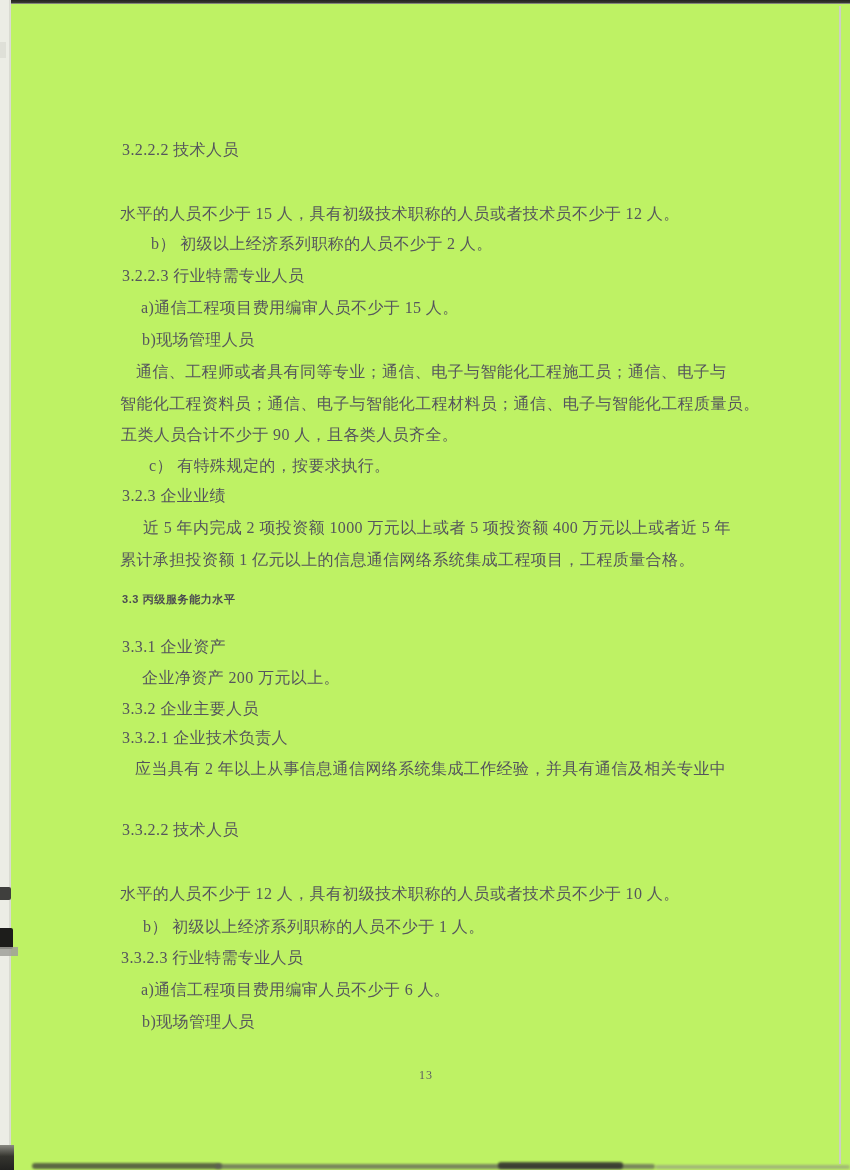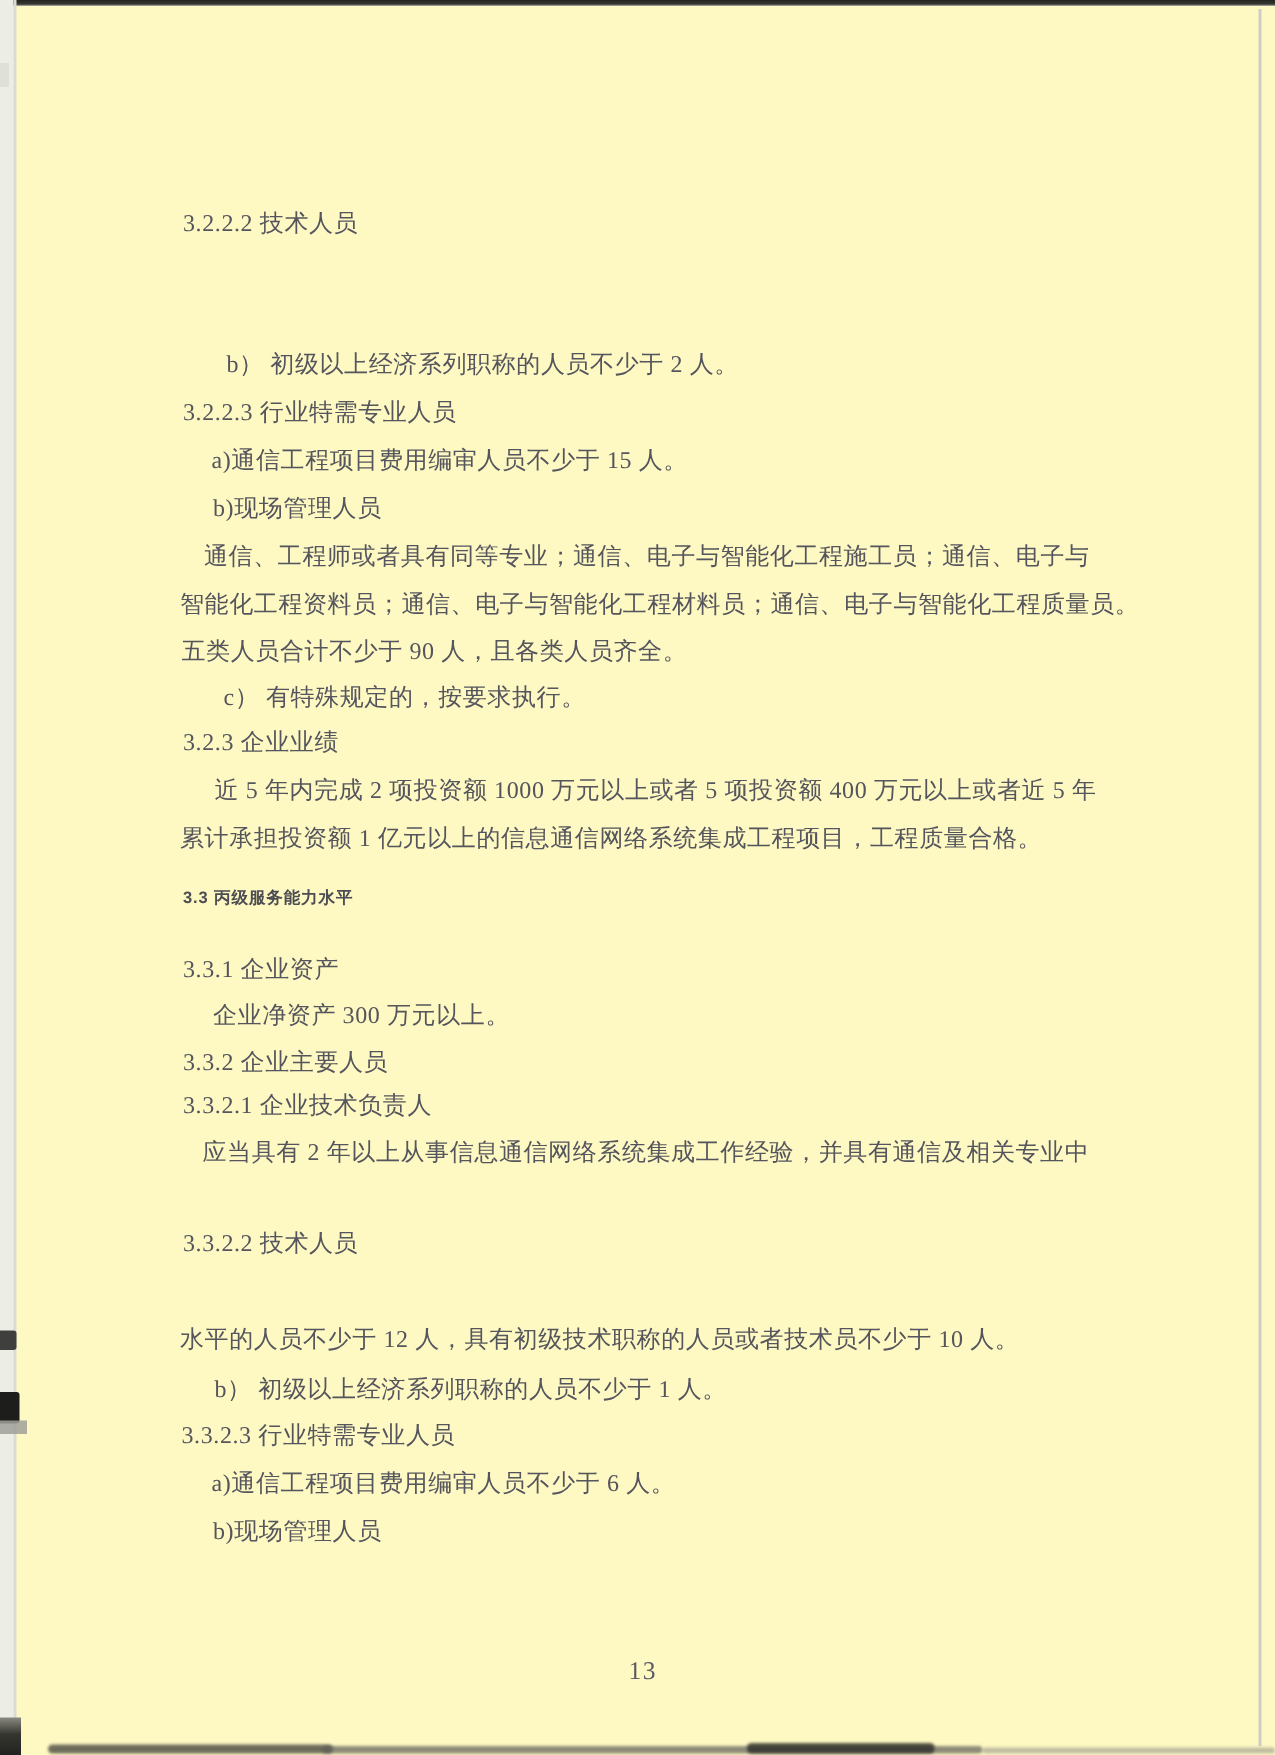--- a/index.html
+++ b/index.html
@@ -5,21 +5,21 @@
   html,body{margin:0;padding:0;}
   body{
     width:850px;height:1170px;
     background:#ffffff;
     font-family:"Liberation Serif","DejaVu Serif",serif;
     overflow:hidden;
   }
   .scan-page{
     position:relative;
     width:850px;height:1170px;
-    background:#fef9c3;
+    background:#bef264;
   }
   
   .top-edge{
     position:absolute;left:0;top:0;width:850px;height:4px;
     background:linear-gradient(to bottom,#23231f 0%,#3a3a34 70%,#b9b9b0 100%);
   }
   .left-strip{
     position:absolute;left:0;top:0;width:9px;height:1170px;
     background:#ecede5;
   }
@@ -82,21 +82,21 @@
   }
   .ln.h-bold{
     font-family:"Liberation Sans","DejaVu Sans",sans-serif;
     font-weight:700;
     font-size:11px;
     color:#4c4c52;
     letter-spacing:0.6px;
   }
   .page-number{
     position:absolute;left:419px;top:1068px;
-    font-size:17px;color:#5b5b64;letter-spacing:1px;margin-top:36px;
+    font-size:12px;color:#5b5b64;letter-spacing:1px;
   }
 </style>
 </head>
 <body>
 
 <div class="scan-page">
 
   <div class="top-edge"></div>
   <div class="left-strip"></div>
   <div class="left-strip-line"></div>
@@ -105,34 +105,35 @@
   <div class="left-mark-1"></div>
   <div class="left-mark-2"></div>
   <div class="left-mark-2-tail"></div>
   <div class="bottom-corner-block"></div>
   <div class="bottom-smudge-left"></div>
   <div class="bottom-smudge-mid"></div>
   <div class="bottom-smudge-dark"></div>
   <div class="bottom-smudge-right"></div>
 
   <div class="ln" style="top:140px;left:122px">3.2.2.2 技术人员</div>
+  <div class="ln" style="top:204px;left:120px">水平的人员不少于 15 人，具有初级技术职称的人员或者技术员不少于 12 人。</div>
   <div class="ln" style="top:234px;left:151px">b） 初级以上经济系列职称的人员不少于 2 人。</div>
   <div class="ln" style="top:266px;left:122px">3.2.2.3 行业特需专业人员</div>
   <div class="ln" style="top:298px;left:141px">a)通信工程项目费用编审人员不少于 15 人。</div>
   <div class="ln" style="top:330px;left:142px">b)现场管理人员</div>
   <div class="ln" style="top:362px;left:136px">通信、工程师或者具有同等专业；通信、电子与智能化工程施工员；通信、电子与</div>
   <div class="ln" style="top:394px;left:120px">智能化工程资料员；通信、电子与智能化工程材料员；通信、电子与智能化工程质量员。</div>
   <div class="ln" style="top:425px;left:121px">五类人员合计不少于 90 人，且各类人员齐全。</div>
   <div class="ln" style="top:456px;left:149px">c） 有特殊规定的，按要求执行。</div>
   <div class="ln" style="top:486px;left:122px">3.2.3 企业业绩</div>
   <div class="ln" style="top:518px;left:143px">近 5 年内完成 2 项投资额 1000 万元以上或者 5 项投资额 400 万元以上或者近 5 年</div>
   <div class="ln" style="top:550px;left:120px">累计承担投资额 1 亿元以上的信息通信网络系统集成工程项目，工程质量合格。</div>
   <div class="ln h-bold" style="top:589px;left:122px">3.3 丙级服务能力水平</div>
   <div class="ln" style="top:637px;left:122px">3.3.1 企业资产</div>
-  <div class="ln" style="top:668px;left:142px">企业净资产 300 万元以上。</div>
+  <div class="ln" style="top:668px;left:142px">企业净资产 200 万元以上。</div>
   <div class="ln" style="top:699px;left:122px">3.3.2 企业主要人员</div>
   <div class="ln" style="top:728px;left:122px">3.3.2.1 企业技术负责人</div>
   <div class="ln" style="top:759px;left:135px">应当具有 2 年以上从事信息通信网络系统集成工作经验，并具有通信及相关专业中</div>
   <div class="ln" style="top:820px;left:122px">3.3.2.2 技术人员</div>
   <div class="ln" style="top:884px;left:120px">水平的人员不少于 12 人，具有初级技术职称的人员或者技术员不少于 10 人。</div>
   <div class="ln" style="top:917px;left:143px">b） 初级以上经济系列职称的人员不少于 1 人。</div>
   <div class="ln" style="top:948px;left:121px">3.3.2.3 行业特需专业人员</div>
   <div class="ln" style="top:980px;left:141px">a)通信工程项目费用编审人员不少于 6 人。</div>
   <div class="ln" style="top:1012px;left:142px">b)现场管理人员</div>
 

